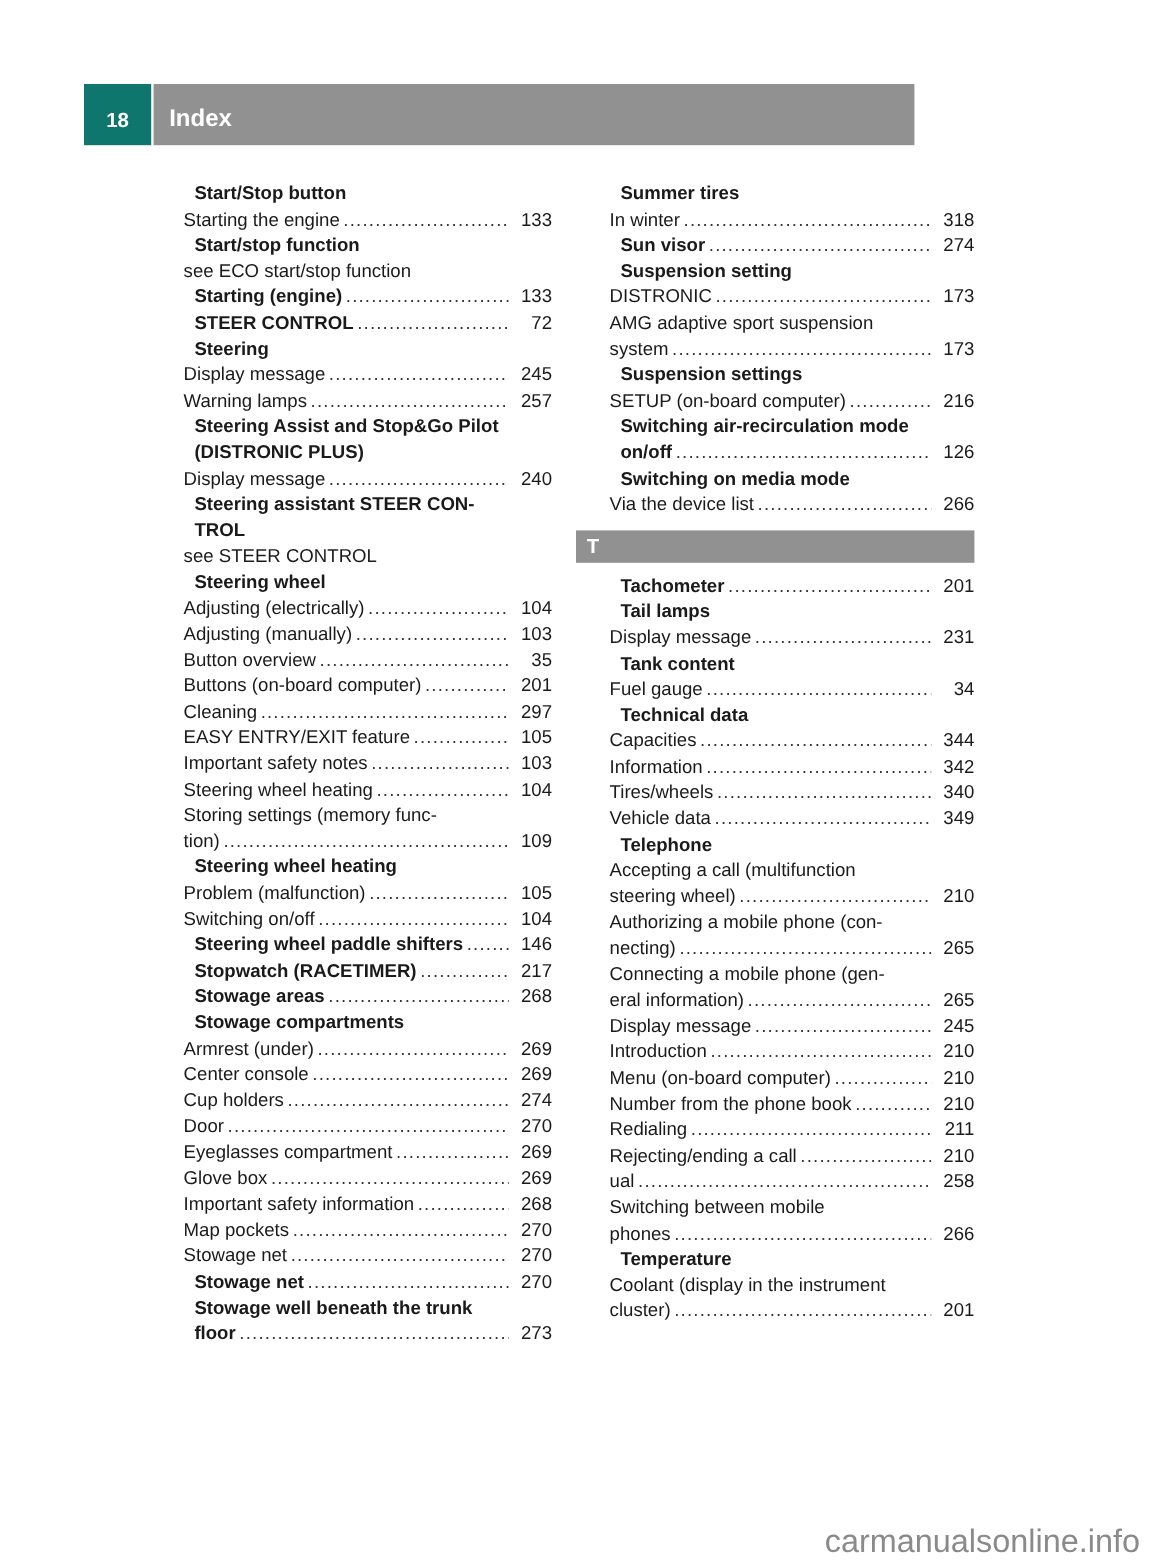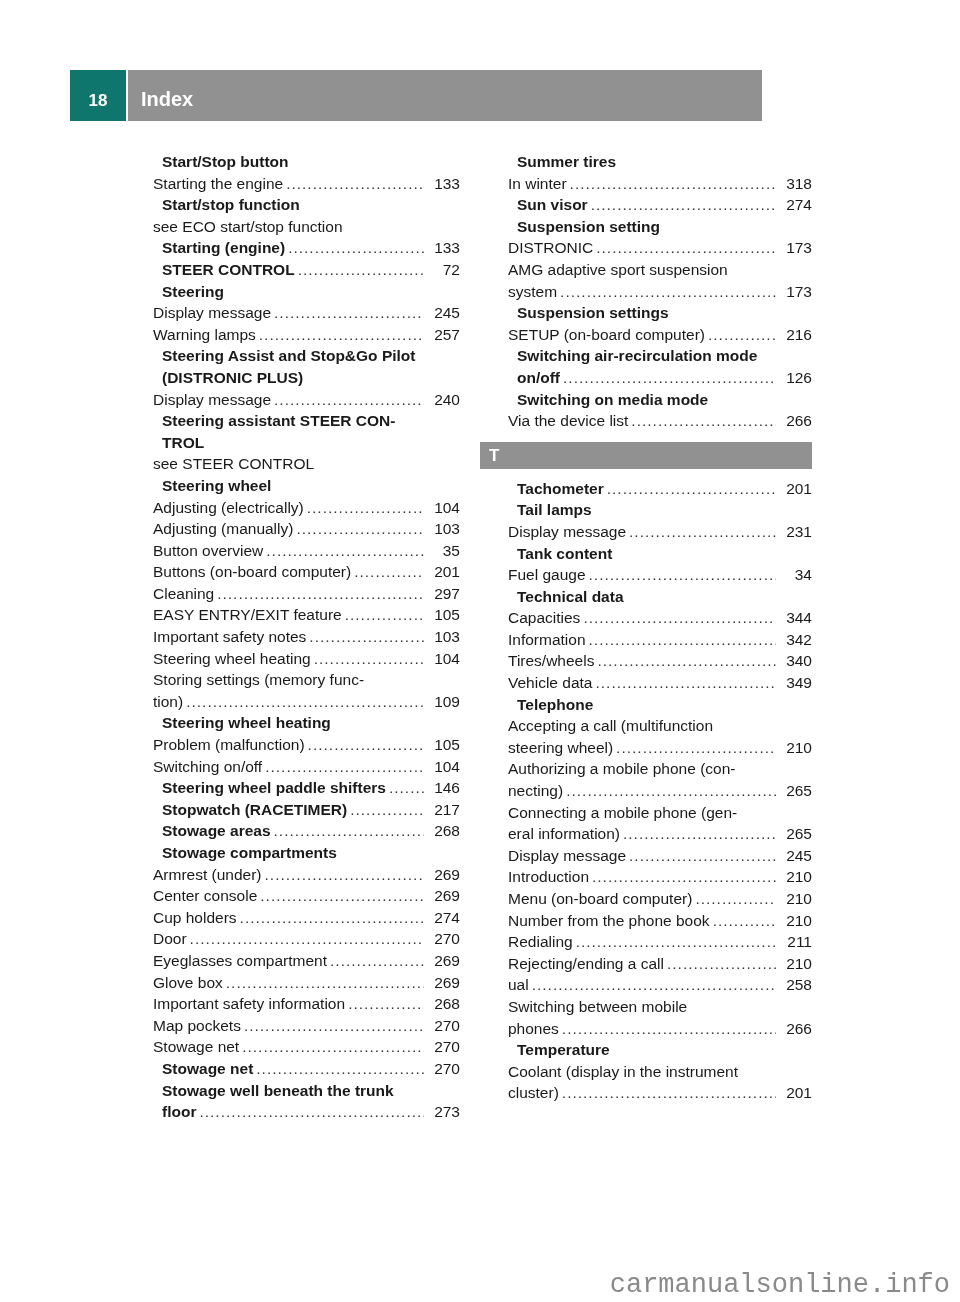--- a/index.html
+++ b/index.html
@@ -19,21 +19,21 @@
   .row.bold { font-weight: bold; margin-left: 37px; }
   .row.sub { padding-left: 28px; }
   .row .lead { display: flex; }
   .row .txt { flex: 0 0 auto; padding-right: 3px; background: #fff; }
   .row .dots { flex: 1 1 auto; overflow: hidden; font-weight: normal; color: #333; letter-spacing: 1px; }
   .row .dots::before { content: "................................................................................................................................................"; }
   .row .pg { flex: 0 0 auto; font-weight: normal; padding-left: 6px; min-width: 30px; text-align: right; }
   .section-bar { position: relative; height: 27px; background: #919191; color: #fff; font-weight: bold;
                  font-size: 17px; line-height: 27px; padding-left: 9px; margin: 10px 0 9px 0; }
   .watermark { position: absolute; right: 10px; bottom: 2px; font-size: 27px; color: #8a8a8a;
-               font-family: Liberation Mono, monospace; letter-spacing: 0px; }
+               font-family: Liberation Sans, sans-serif; letter-spacing: 0px; }
 </style>
 </head>
 <body>
 
 <div class="hdr-num">
   <span>18</span>
 </div>
 <div class="hdr-title">Index</div>
 
 <div class="col left" id="col-left">

